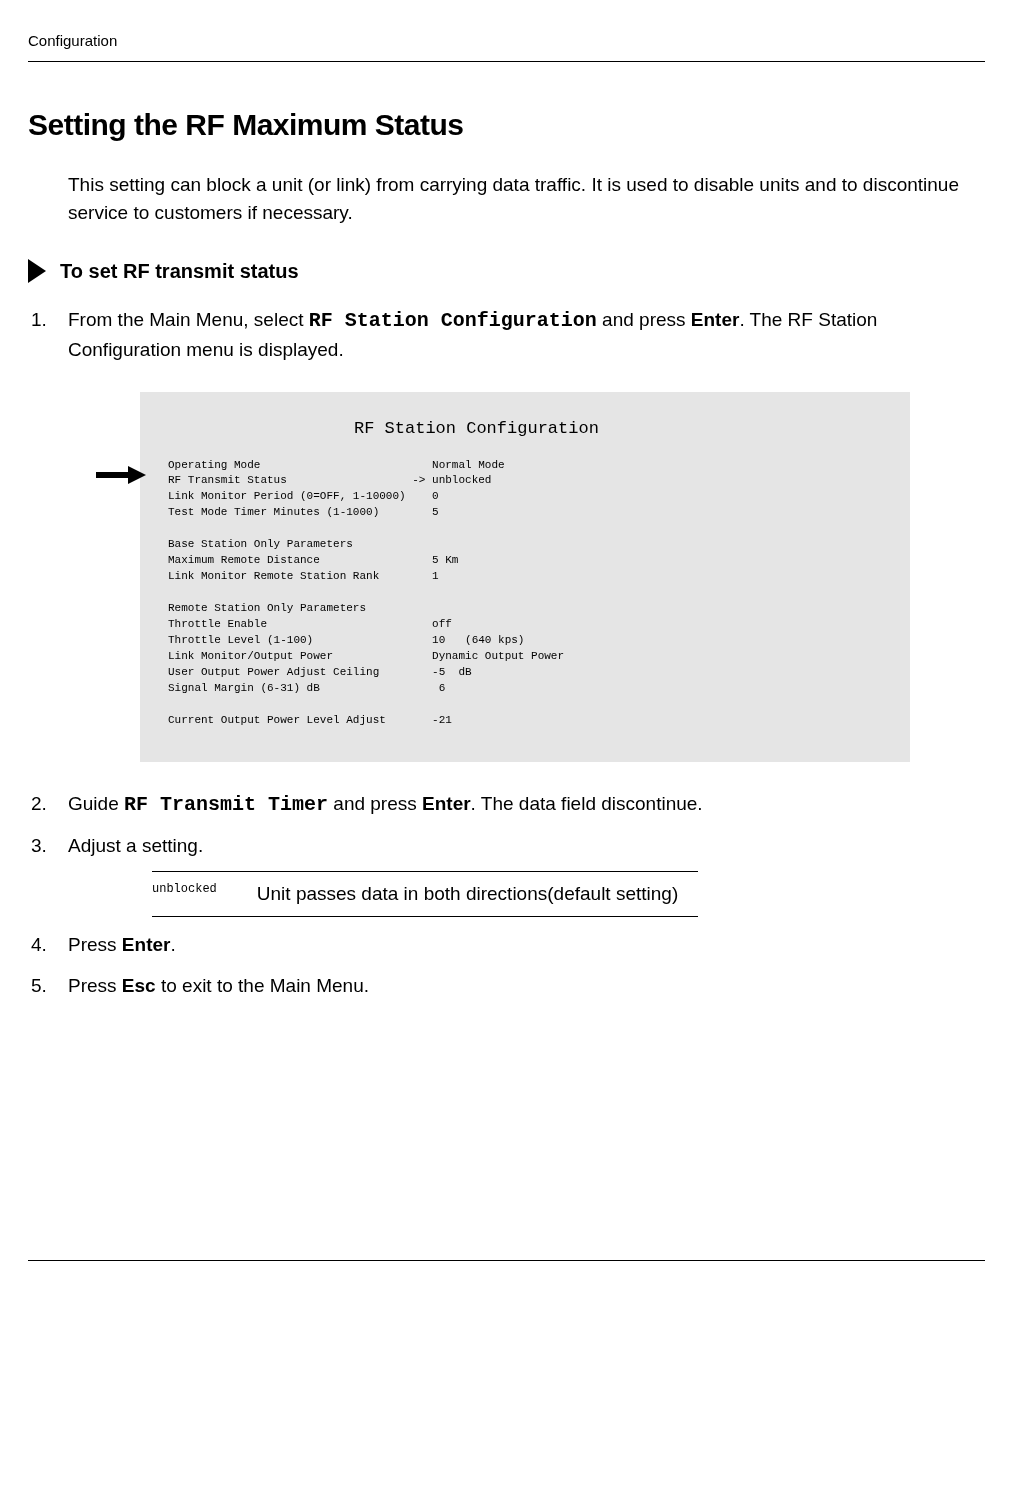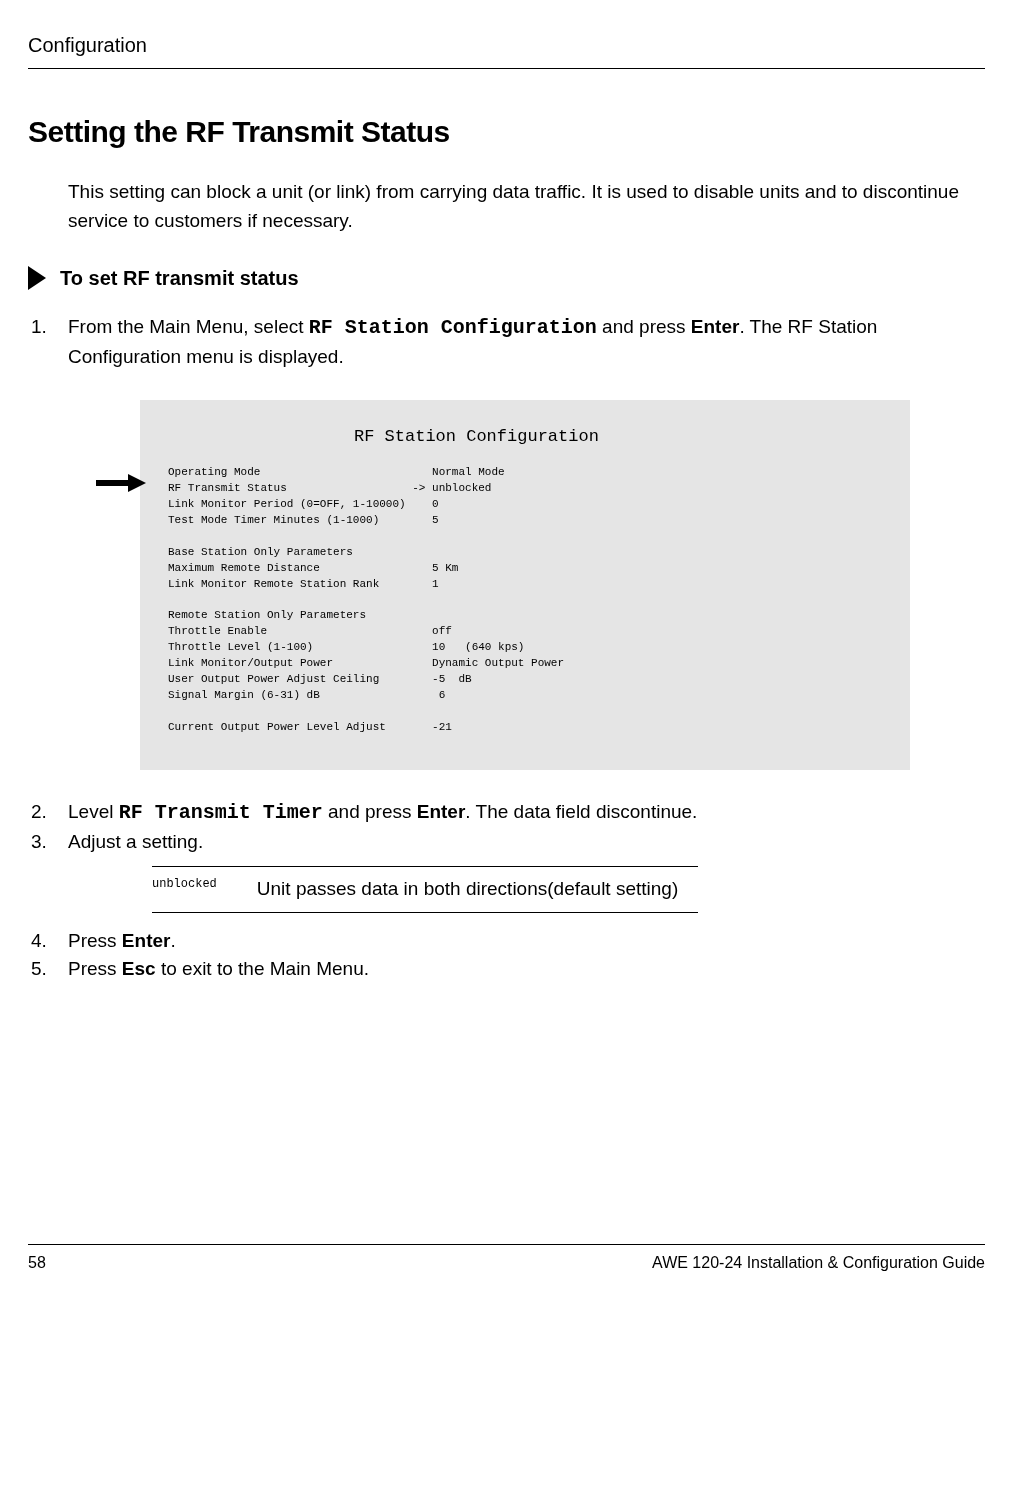--- a/index.html
+++ b/index.html
@@ -6,21 +6,21 @@
     body {
       font-family: "Gill Sans", "Gill Sans MT", "Helvetica Neue", Arial, sans-serif;
       font-size: 19px;
       line-height: 1.5;
       padding: 30px 28px 30px 28px;
       background: #fff;
       color: #000;
       width: 1013px;
     }
     .header-top {
-      font-size: 20px;
+      font-size: 15px;
       margin-bottom: 8px;
     }
     .top-rule {
       border: none;
       border-top: 1px solid #000;
       margin-bottom: 40px;
     }
     h1.section-title {
       font-family: Arial, Helvetica, sans-serif;
       font-size: 30px;
@@ -41,20 +41,21 @@
     .task-title {
       font-family: Arial, Helvetica, sans-serif;
       font-size: 20px;
       font-weight: bold;
     }
     ol.steps {
       padding-left: 24px;
     }
     ol.steps > li {
       padding-left: 16px;
+      margin-bottom: 12px;
     }
     ol.steps > li::marker { }
     .mono {
       font-family: "Courier New", Courier, monospace;
       font-weight: bold;
       font-size: 20px;
     }
     .bold { font-weight: bold; }
     .screen-container {
       margin: 28px 0 28px 72px;
@@ -114,21 +115,21 @@
       justify-content: space-between;
       font-size: 16px;
     }
   </style>
 </head>
 <body>
 
 <div class="header-top">Configuration</div>
 <hr class="top-rule">
 
-<h1 class="section-title">Setting the RF Transmit Status</h1>
+<h1 class="section-title">Setting the RF Maximum Status</h1>
 
 <p>This setting can block a unit (or link) from carrying data traffic. It is used to disable units and to discontinue service to customers if necessary.</p>
 
 <div class="task-header">
   <span class="task-arrow">
     <svg width="18" height="24" viewBox="0 0 18 24">
         <polygon points="0,0 18,12 0,24" fill="#000"></polygon>
       </svg>
   </span>
   <span class="task-title">To set RF transmit status</span>
@@ -160,21 +161,21 @@
 Throttle Level (1-100)                  10   (640 kps)
 Link Monitor/Output Power               Dynamic Output Power
 User Output Power Adjust Ceiling        -5  dB
 Signal Margin (6-31) dB                  6
 
 Current Output Power Level Adjust       -21</div>
     </div>
   </li>
 
   <li>
-    <span>Level </span><span class="mono">RF Transmit Timer</span><span> and press </span><span class="bold">Enter</span><span>. The data field discontinue.</span>
+    <span>Guide </span><span class="mono">RF Transmit Timer</span><span> and press </span><span class="bold">Enter</span><span>. The data field discontinue.</span>
   </li>
 
   <li>
     <span>Adjust a setting.</span>
     <table class="setting-table">
       <tbody>
           <tr>
         <td class="key">unblocked</td>
         <td>Unit passes data in both directions(default setting)</td>
       </tr>
@@ -186,17 +187,13 @@
     <span>Press </span><span class="bold">Enter</span><span>.</span>
   </li>
 
   <li>
     <span>Press </span><span class="bold">Esc</span><span> to exit to the Main Menu.</span>
   </li>
 </ol>
 
 <div class="footer">
   <hr class="footer-rule">
-  <div class="footer-row">
-    <span>58</span>
-    <span>AWE 120-24 Installation &amp; Configuration Guide</span>
-  </div>
 </div>
 
 </body></html>

